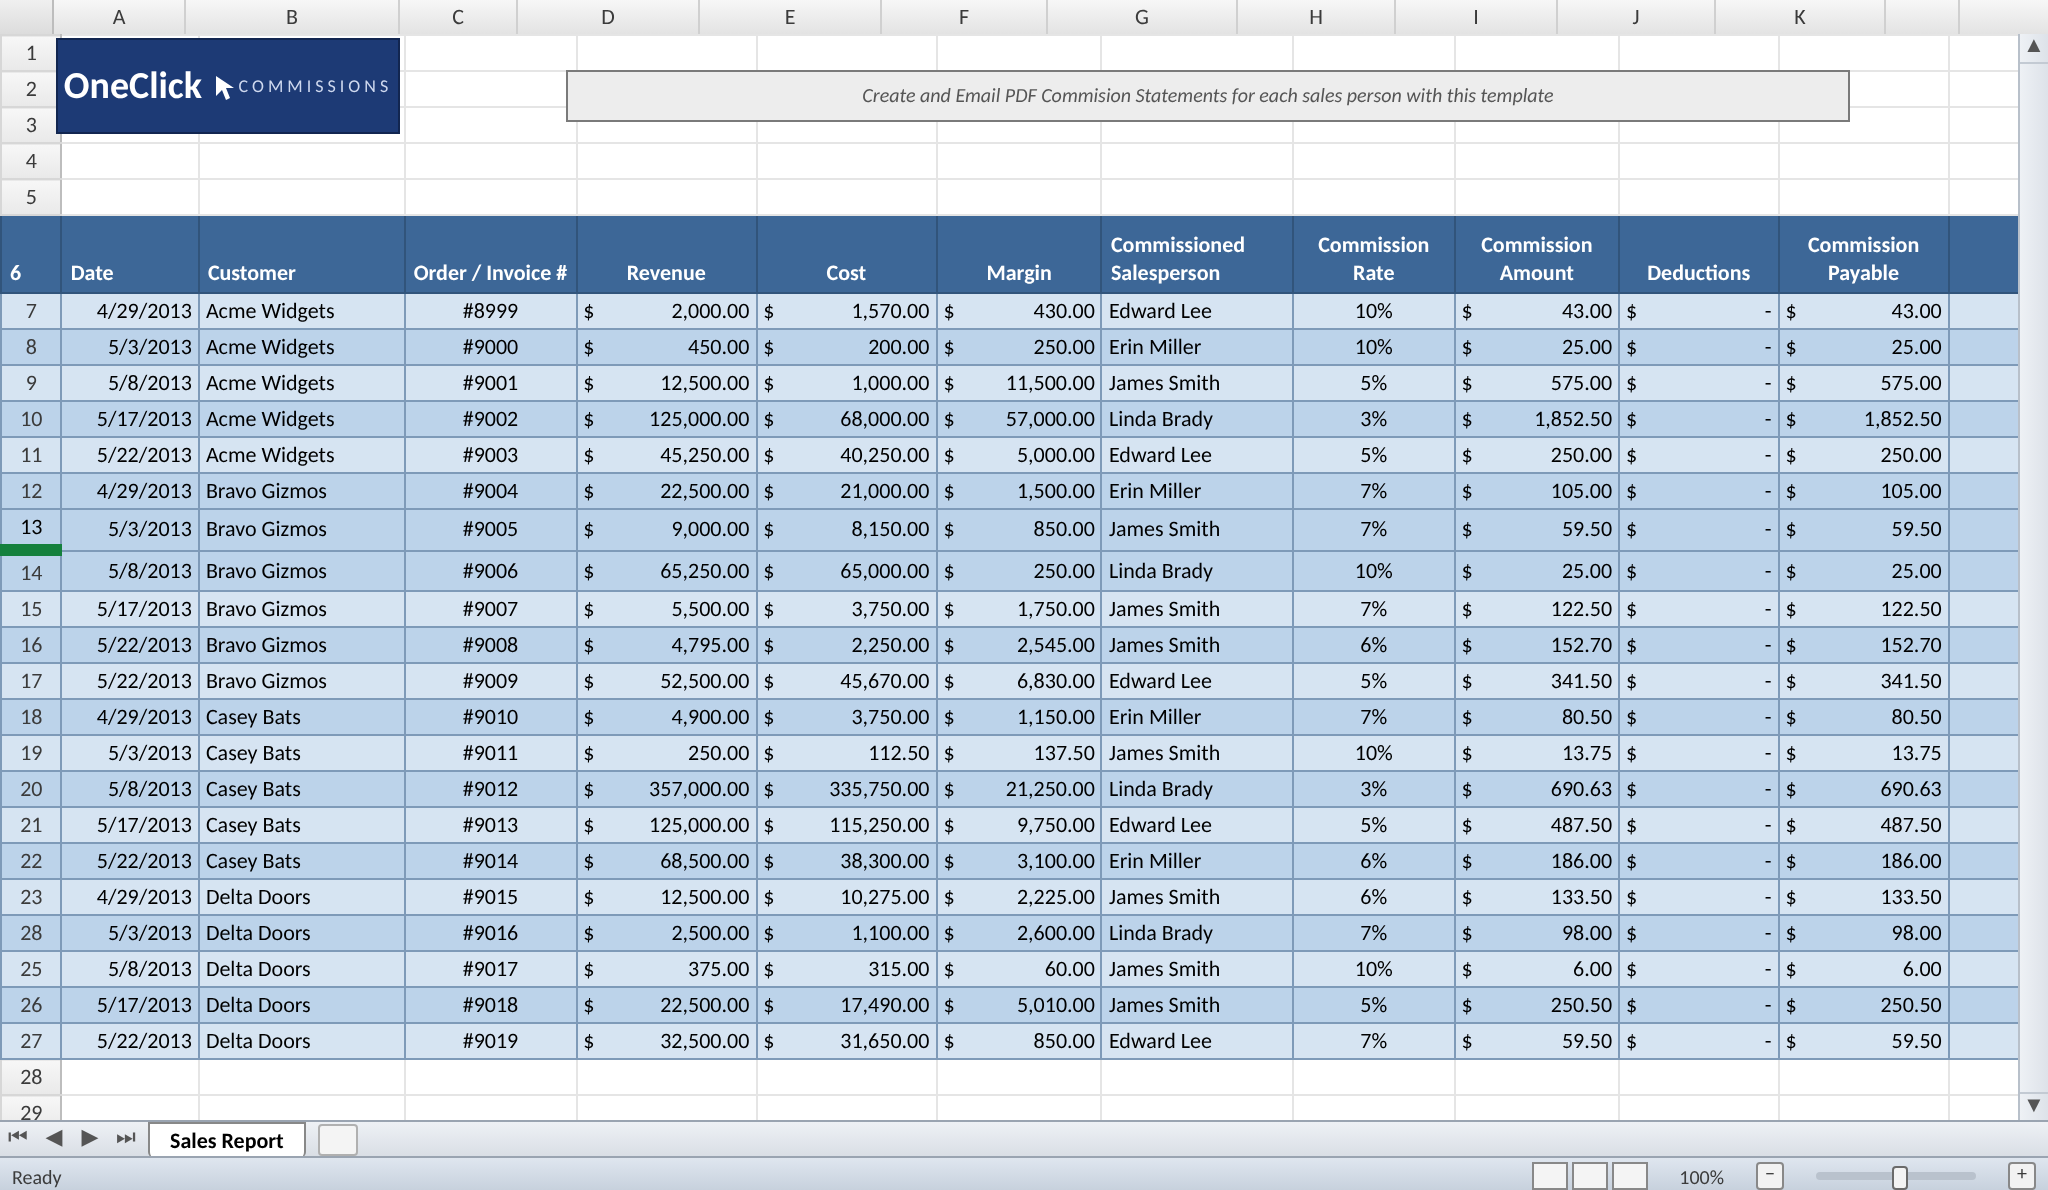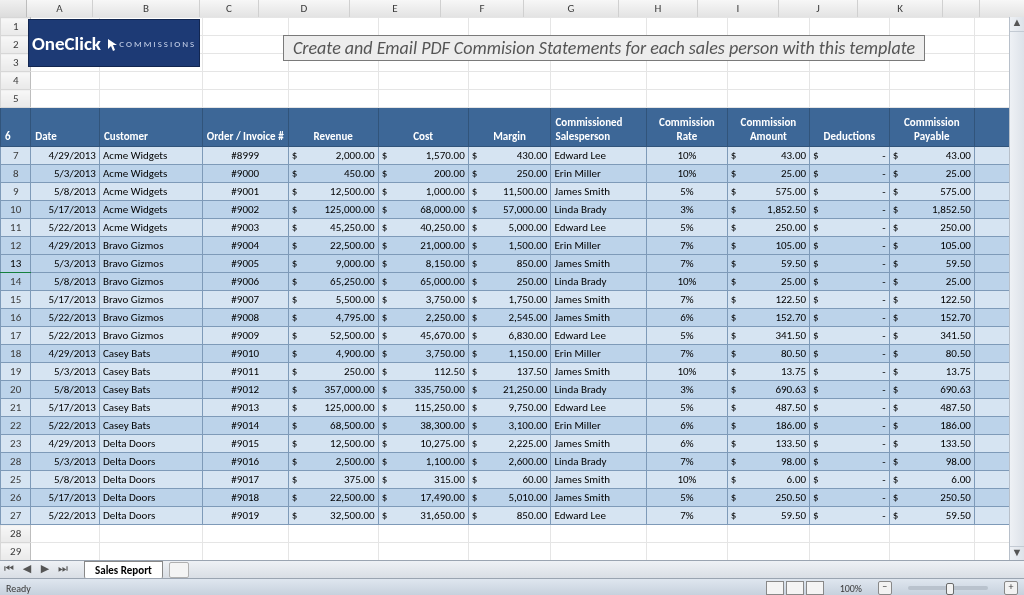--- a/index.html
+++ b/index.html
@@ -3,21 +3,21 @@
 <meta charset="utf-8">
 <style>
   html,body{margin:0;padding:0;font-family:Calibri,Arial,sans-serif;font-size:11px;background:#fff;color:#000;height:595px;width:1024px;overflow:hidden}
   .sheet{position:relative;width:1024px;height:595px;background:#fff}
   
   .colhdrs{display:flex;height:17px;background:linear-gradient(#f7f7f7,#e3e3e3);border-bottom:1px solid #9e9e9e}
   .corner{width:26px;height:17px;border-right:1px solid #bdbdbd;background:linear-gradient(#f0f0f0,#dcdcdc)}
   .ch{height:17px;text-align:center;line-height:17px;color:#3b3b3b;border-right:1px solid #d0d0d0}
   
   .rh{width:26px;text-align:center;color:#3b3b3b;border-right:1px solid #bdbdbd;border-bottom:1px solid #d7d7d7;background:linear-gradient(#f7f7f7,#e9e9e9);line-height:17px}
-  .rh.sel{background:#f6c243;border-top:1px solid #b38600;border-bottom:1px solid #15803d;color:#000}
+  .rh.sel{background:#f6c243;border-top:1px solid #b38600;border-bottom:6px solid #15803d;color:#000}
   .grid{position:absolute;left:0;top:17px;right:14px;bottom:34px;overflow:hidden}
   table{border-collapse:collapse;table-layout:fixed}
   td{height:17px;padding:0 3px;border:1px solid #d7d7d7;white-space:nowrap;overflow:hidden;text-overflow:clip;background:#fff;vertical-align:middle}
   td.blank{border:1px solid #e5e5e5}
   
   .cA{width:65px}.cB{width:106px}.cC{width:58px}.cD{width:90px}.cE{width:90px}.cF{width:82px}.cG{width:94px}.cH{width:78px}.cI{width:80px}.cJ{width:78px}.cK{width:84px}.cL{width:36px}
   
   tr.hdr td{background:#3d6797;color:#fff;font-weight:700;border:1px solid #31547b;height:34px;line-height:14px;text-align:left;padding:2px 4px;vertical-align:bottom}
   tr.hdr td.ctr{text-align:center}
   
@@ -28,26 +28,26 @@
   .mny{display:flex;justify-content:space-between}
   .mny .s{padding-right:4px}
   .r{text-align:right}
   .c{text-align:center}
   
   .logo{position:absolute;left:28px;top:19px;width:170px;height:46px;background:#1d3a75;color:#fff;display:flex;align-items:center;justify-content:center;border:1px solid #122650}
   .logo .l1{font-size:19px;font-weight:700}
   .logo .l1 .accent{color:#fff}
   .logo .l2{font-size:9px;letter-spacing:2px;color:#cfd9ef}
   .cursor{display:inline-block;width:12px;height:14px;margin-left:2px;vertical-align:-2px}
-  .banner{position:absolute;left:283px;top:35px;width:640px;height:24px;border:1px solid #7a7a7a;background:#ededed;font-style:italic;font-size:18px;color:#555;text-align:center;line-height:24px}
+  .banner{position:absolute;left:283px;top:35px;width:640px;height:24px;border:1px solid #7a7a7a;background:#ededed;font-style:italic;font-size:10px;color:#555;text-align:center;line-height:24px}
   .trylink{position:absolute;left:283px;top:62px;width:640px;text-align:center;color:#1155cc;text-decoration:underline;font-size:12px;cursor:pointer}
   
   .tabs{position:absolute;left:0;bottom:16px;right:0;height:18px;background:linear-gradient(#eef1f5,#d8dde4);border-top:1px solid #9aa4b1;display:flex;align-items:center;font-size:11px}
   .tabs .navbtn{width:16px;height:16px;margin:0 1px;color:#555;text-align:center;line-height:14px;cursor:pointer}
-  .tabs .tab{padding:2px 10px;background:#fff;border:1px solid #888;border-bottom:none;border-radius:0 0 3px 3px;margin-left:12px;font-weight:700;cursor:pointer}
+  .tabs .tab{padding:2px 10px;background:#fff;border:1px solid #888;border-bottom:none;border-radius:0 0 3px 3px;margin-left:2px;font-weight:700;cursor:pointer}
   .tabs .newtab{width:18px;height:14px;margin-left:6px;border:1px solid #b0b0b0;background:#f4f4f4;border-radius:2px;cursor:pointer}
   
   .status{position:absolute;left:0;bottom:0;right:0;height:16px;background:linear-gradient(#dfe6ef,#c7d1dd);border-top:1px solid #9aa4b1;display:flex;align-items:flex-end;font-size:10px;color:#3b3b3b;padding:0 6px;justify-content:space-between}
   .zoom{display:flex;align-items:center;gap:16px}
   .zbtn{width:12px;height:12px;border:1px solid #888;background:#f2f2f2;text-align:center;line-height:10px;cursor:pointer;border-radius:2px}
   .zslider{width:80px;height:4px;background:#b9c2cd;border-radius:2px;position:relative}
   .zslider .knob{position:absolute;left:38px;top:-3px;width:6px;height:10px;border:1px solid #6a6a6a;background:#f3f3f3;border-radius:2px}
   .viewbtns{display:flex;gap:2px;margin-right:8px}
   .viewbtns span{width:16px;height:12px;border:1px solid #888;background:#f4f4f4}
   

